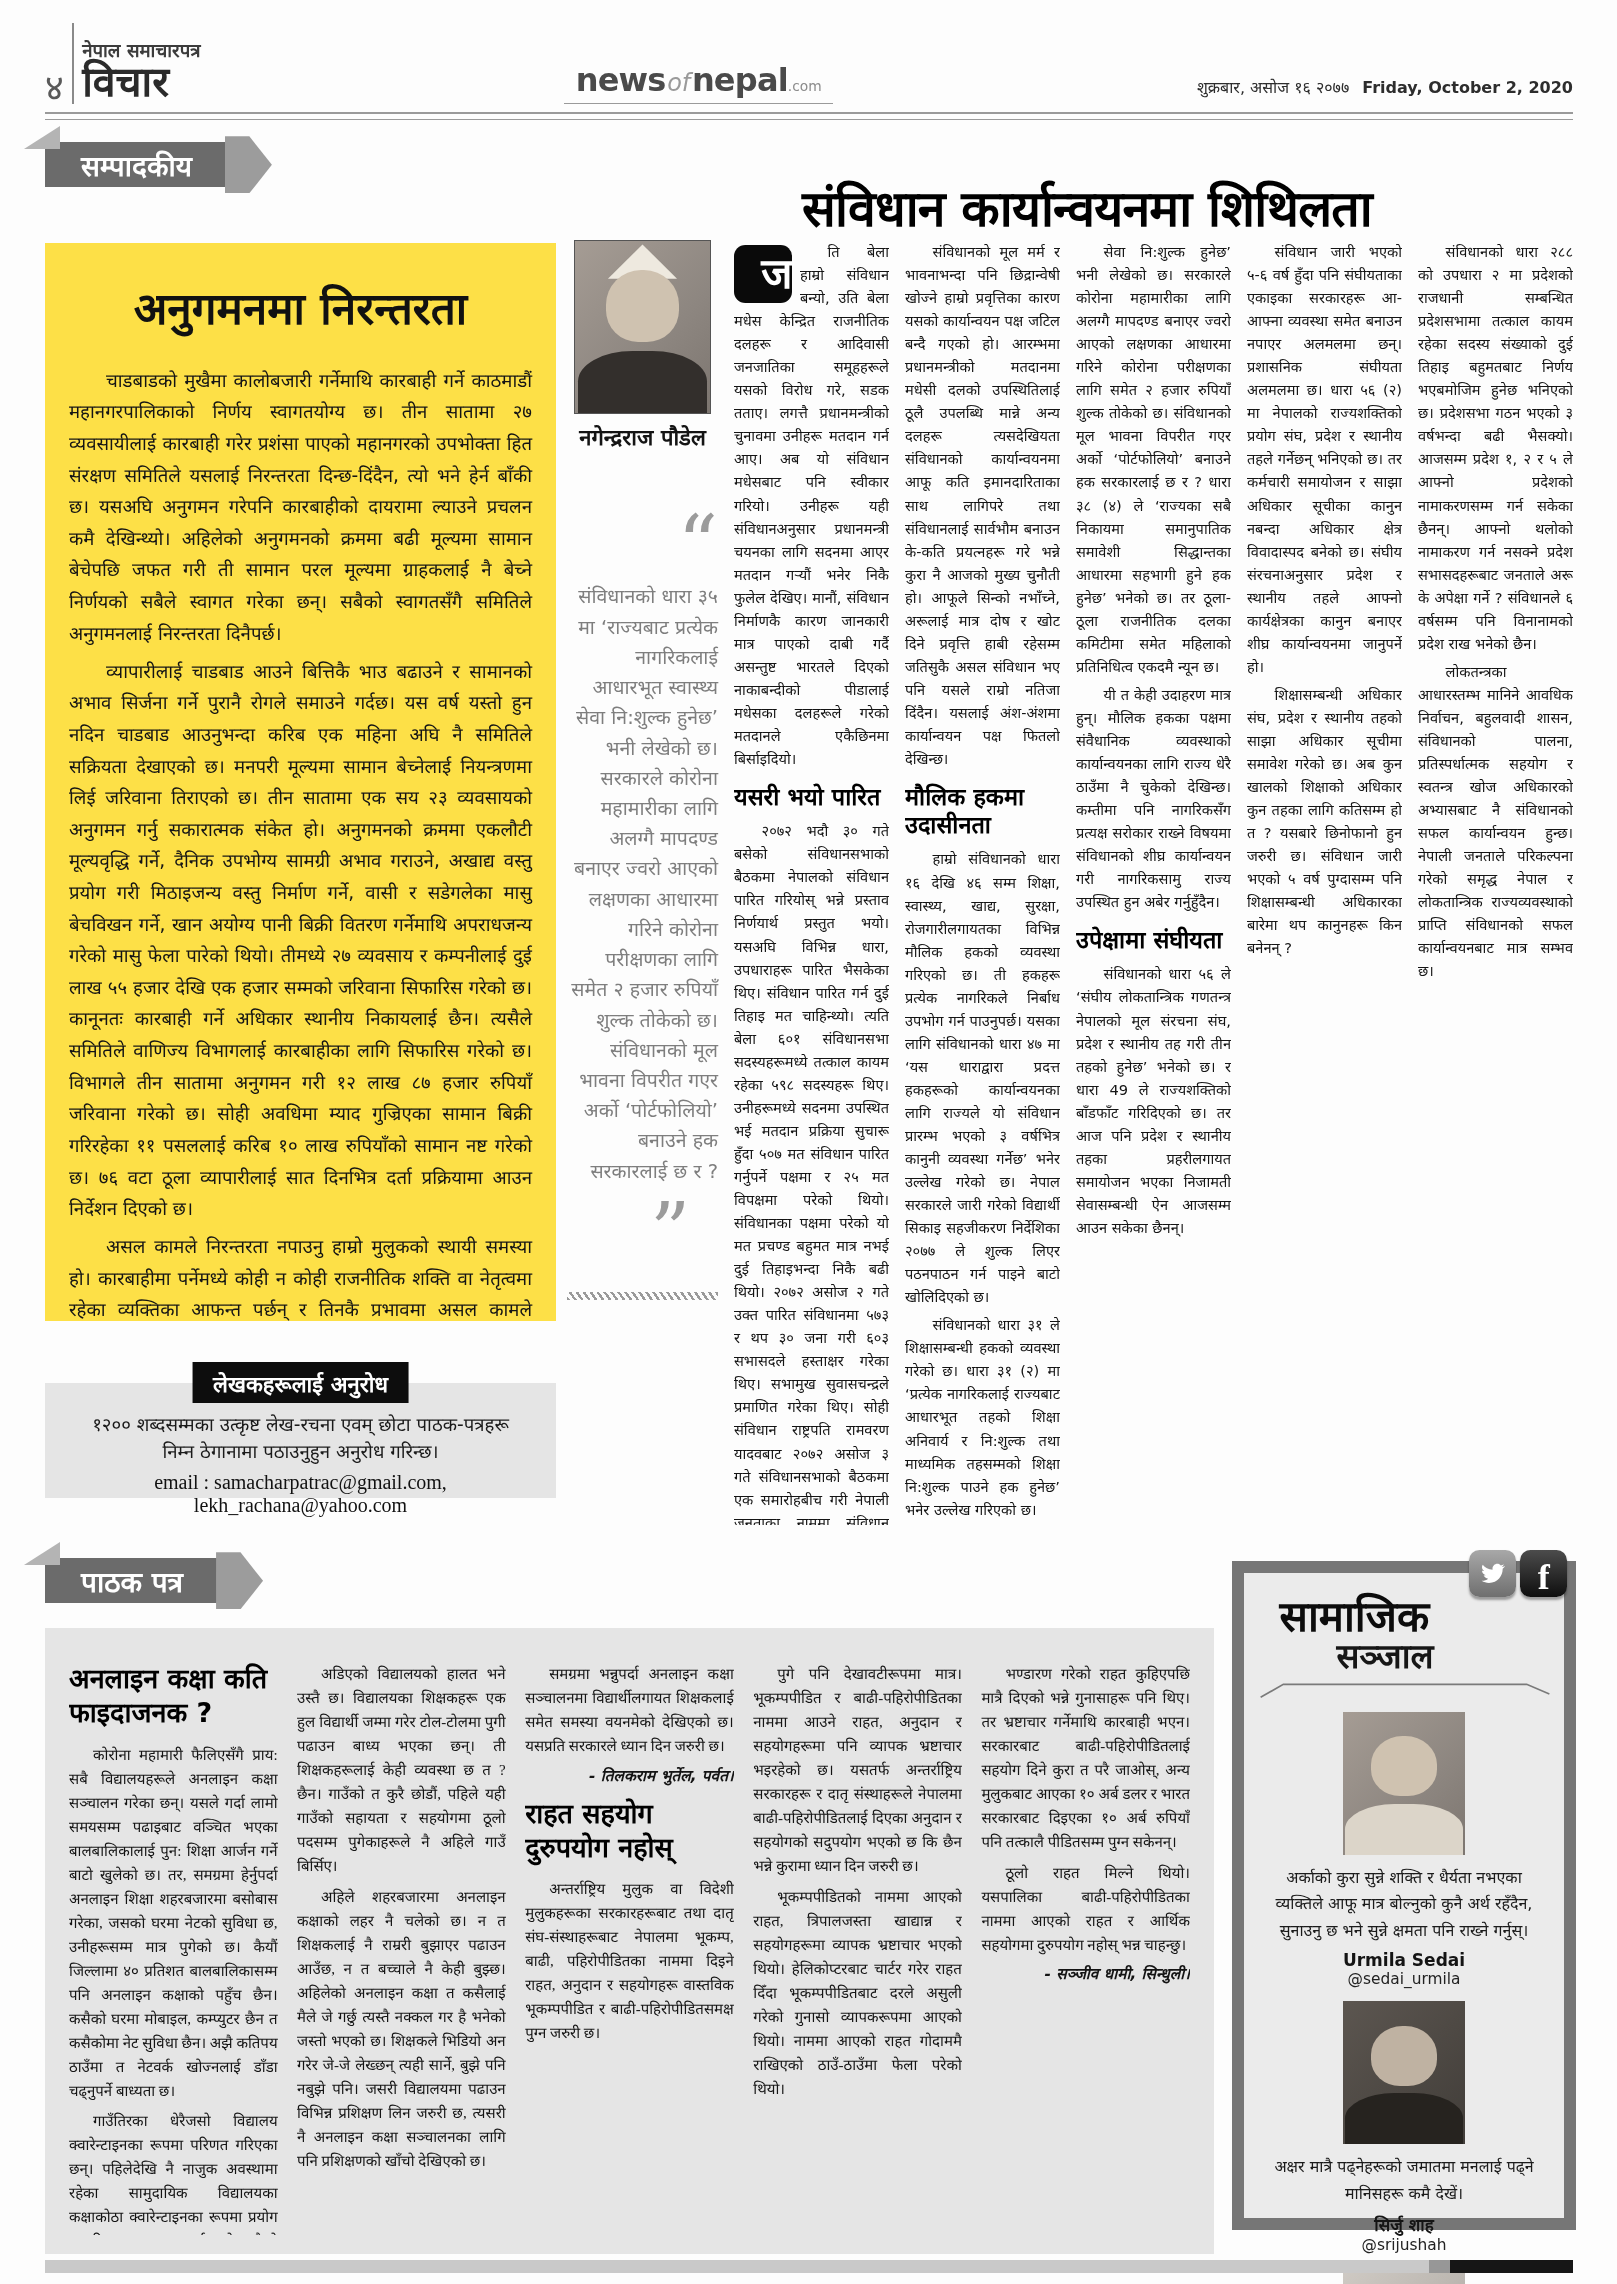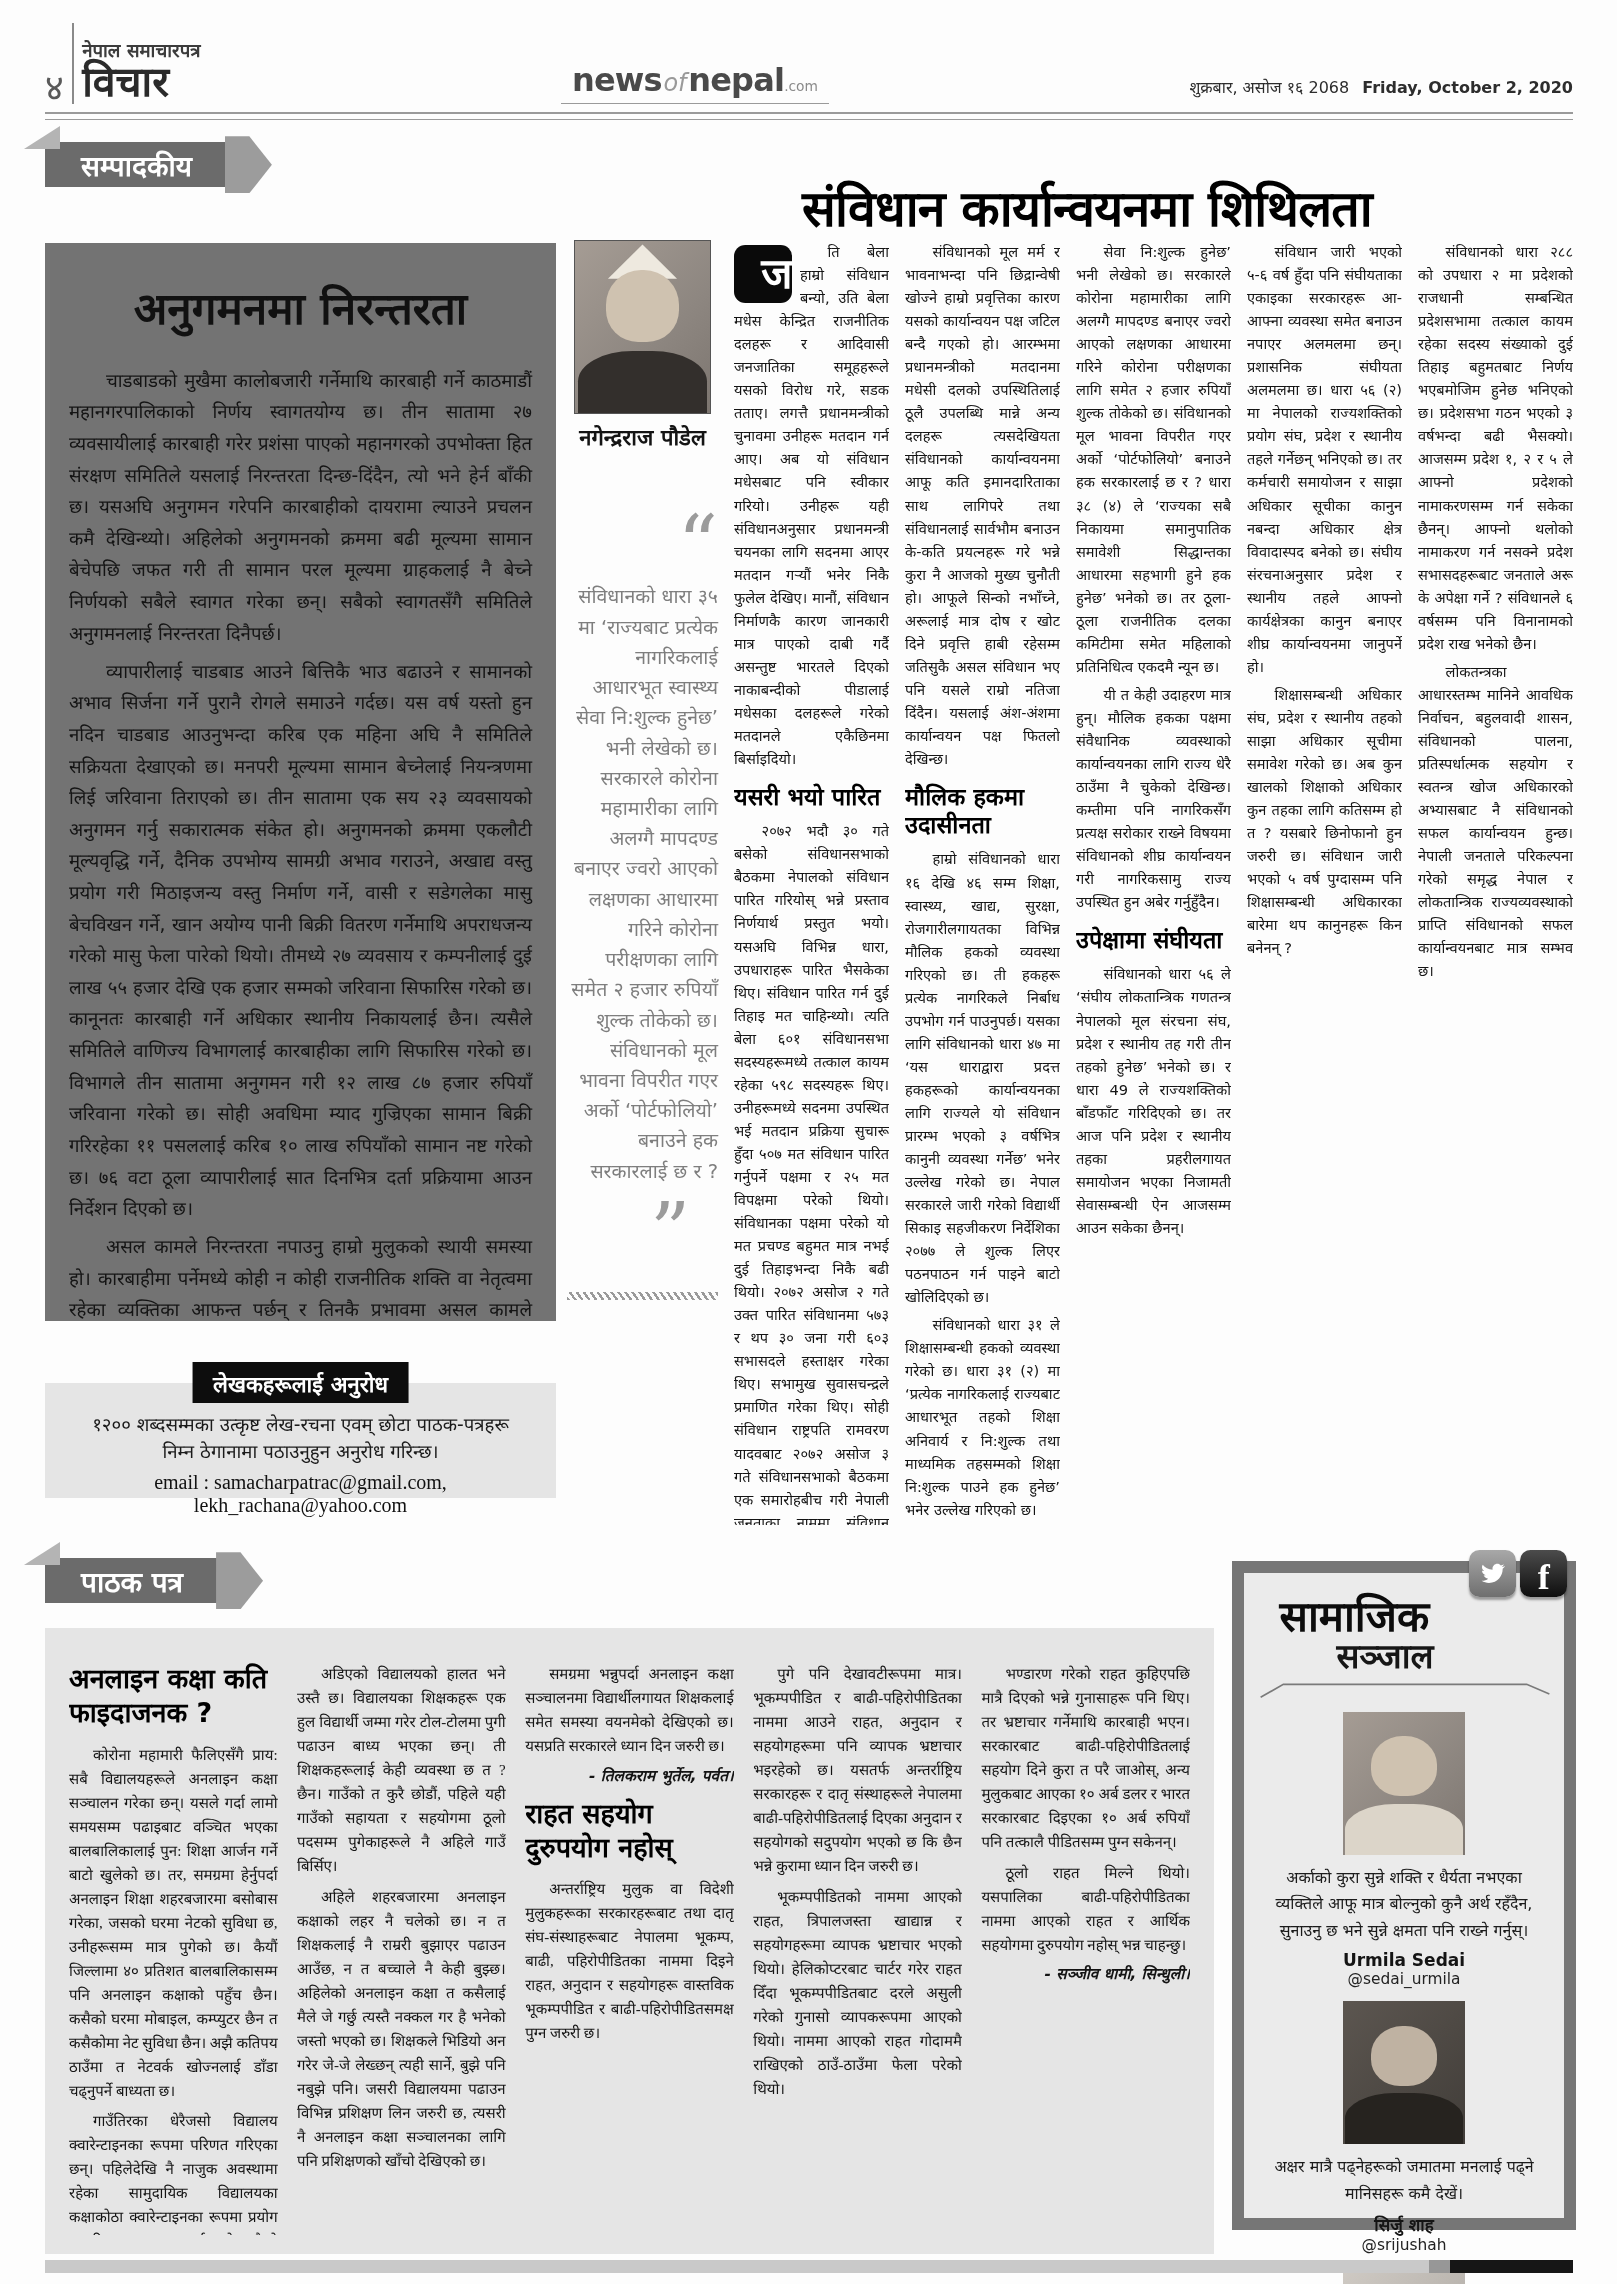--- a/index.html
+++ b/index.html
@@ -21,21 +21,21 @@
   .lg-com{font-size:13.8px;color:#8b8b8b;}
   .date-line{font-size:16px;color:#2d2d2d;padding-bottom:6.5px;white-space:nowrap;}
   .date-np{margin-right:8px;}
   .date-en{font-weight:bold;}
   .head-rule{position:absolute;left:45px;right:45px;top:112px;height:4.9px;border-top:2.4px solid #9a9a9a;border-bottom:1.6px solid #9a9a9a;}
   
   .banner{position:absolute;height:45px;background:#6b6b6b;color:#fff;display:flex;align-items:center;justify-content:center;font-weight:bold;font-size:28px;padding:0 36px;z-index:3;}
   .banner::before{content:"";position:absolute;left:-21px;top:-16px;width:36px;height:23px;background:#b4b4b4;clip-path:polygon(100% 0,100% 100%,0 100%);}
   .banner::after{content:"";position:absolute;right:-44px;top:-5.7px;width:47px;height:57px;background:#9c9c9c;clip-path:polygon(0 0,52% 0,100% 50%,52% 100%,0 100%);}
   
-  .editorial-box{position:absolute;left:45px;top:243px;width:511px;height:1078px;background:#737373;padding:31px 24px;box-sizing:border-box;overflow:hidden;}
+  .editorial-box{position:absolute;left:45px;top:243px;width:511px;height:1078px;background:#fde047;padding:31px 24px;box-sizing:border-box;overflow:hidden;}
   .editorial-headline{margin:3.2px 0 27.6px;text-align:center;font-size:44px;font-weight:bold;color:#111;}
   .para{margin:0 0 6.5px;font-size:18.6px;line-height:1.7;text-align:justify;text-indent:37px;}
   .editorial-box .para{font-size:18.6px;}
   
   .writers-box{position:absolute;left:45px;top:1383px;width:511px;height:115px;background:#e5e5e5;box-sizing:border-box;padding:27.6px 16px 8px;text-align:center;}
   .writers-title{position:absolute;top:-21px;left:50%;transform:translateX(-50%);background:#0d0d0d;color:#fff;font-weight:bold;font-size:22px;padding:5.7px 21px;white-space:nowrap;}
   .writers-line{font-size:18.6px;line-height:1.5;color:#1a1a1a;}
   .writers-email{font-family:"Liberation Serif",serif;font-size:20px;margin-top:4.9px;color:#111;}
   
   .art-headline{position:absolute;left:601px;right:45px;top:139px;text-align:center;font-size:50px;font-weight:bold;color:#000;letter-spacing:-0.8px;}
@@ -95,21 +95,21 @@
     <span class="mast-rule"></span>
     <span class="mast-stack">
       <span class="paper-name">नेपाल समाचारपत्र</span>
       <span class="section-name">विचार</span>
     </span>
   </div>
   <div class="logo">
     <span class="lg-news">news</span><span class="lg-of">of</span><span class="lg-nepal">nepal</span><span class="lg-com">.com</span>
   </div>
   <div class="date-line">
-    <span class="date-np">शुक्रबार, असोज १६ 2068</span>
+    <span class="date-np">शुक्रबार, असोज १६ २०७७</span>
     <span class="date-en">Friday, October 2, 2020</span>
   </div>
 </div>
 <div class="head-rule"></div>
 
 <div class="banner" style="left:45px;top:142px;">
   <span>सम्पादकीय</span>
 </div>
 <div class="editorial-box">
   <h1 class="editorial-headline">अनुगमनमा निरन्तरता</h1>

